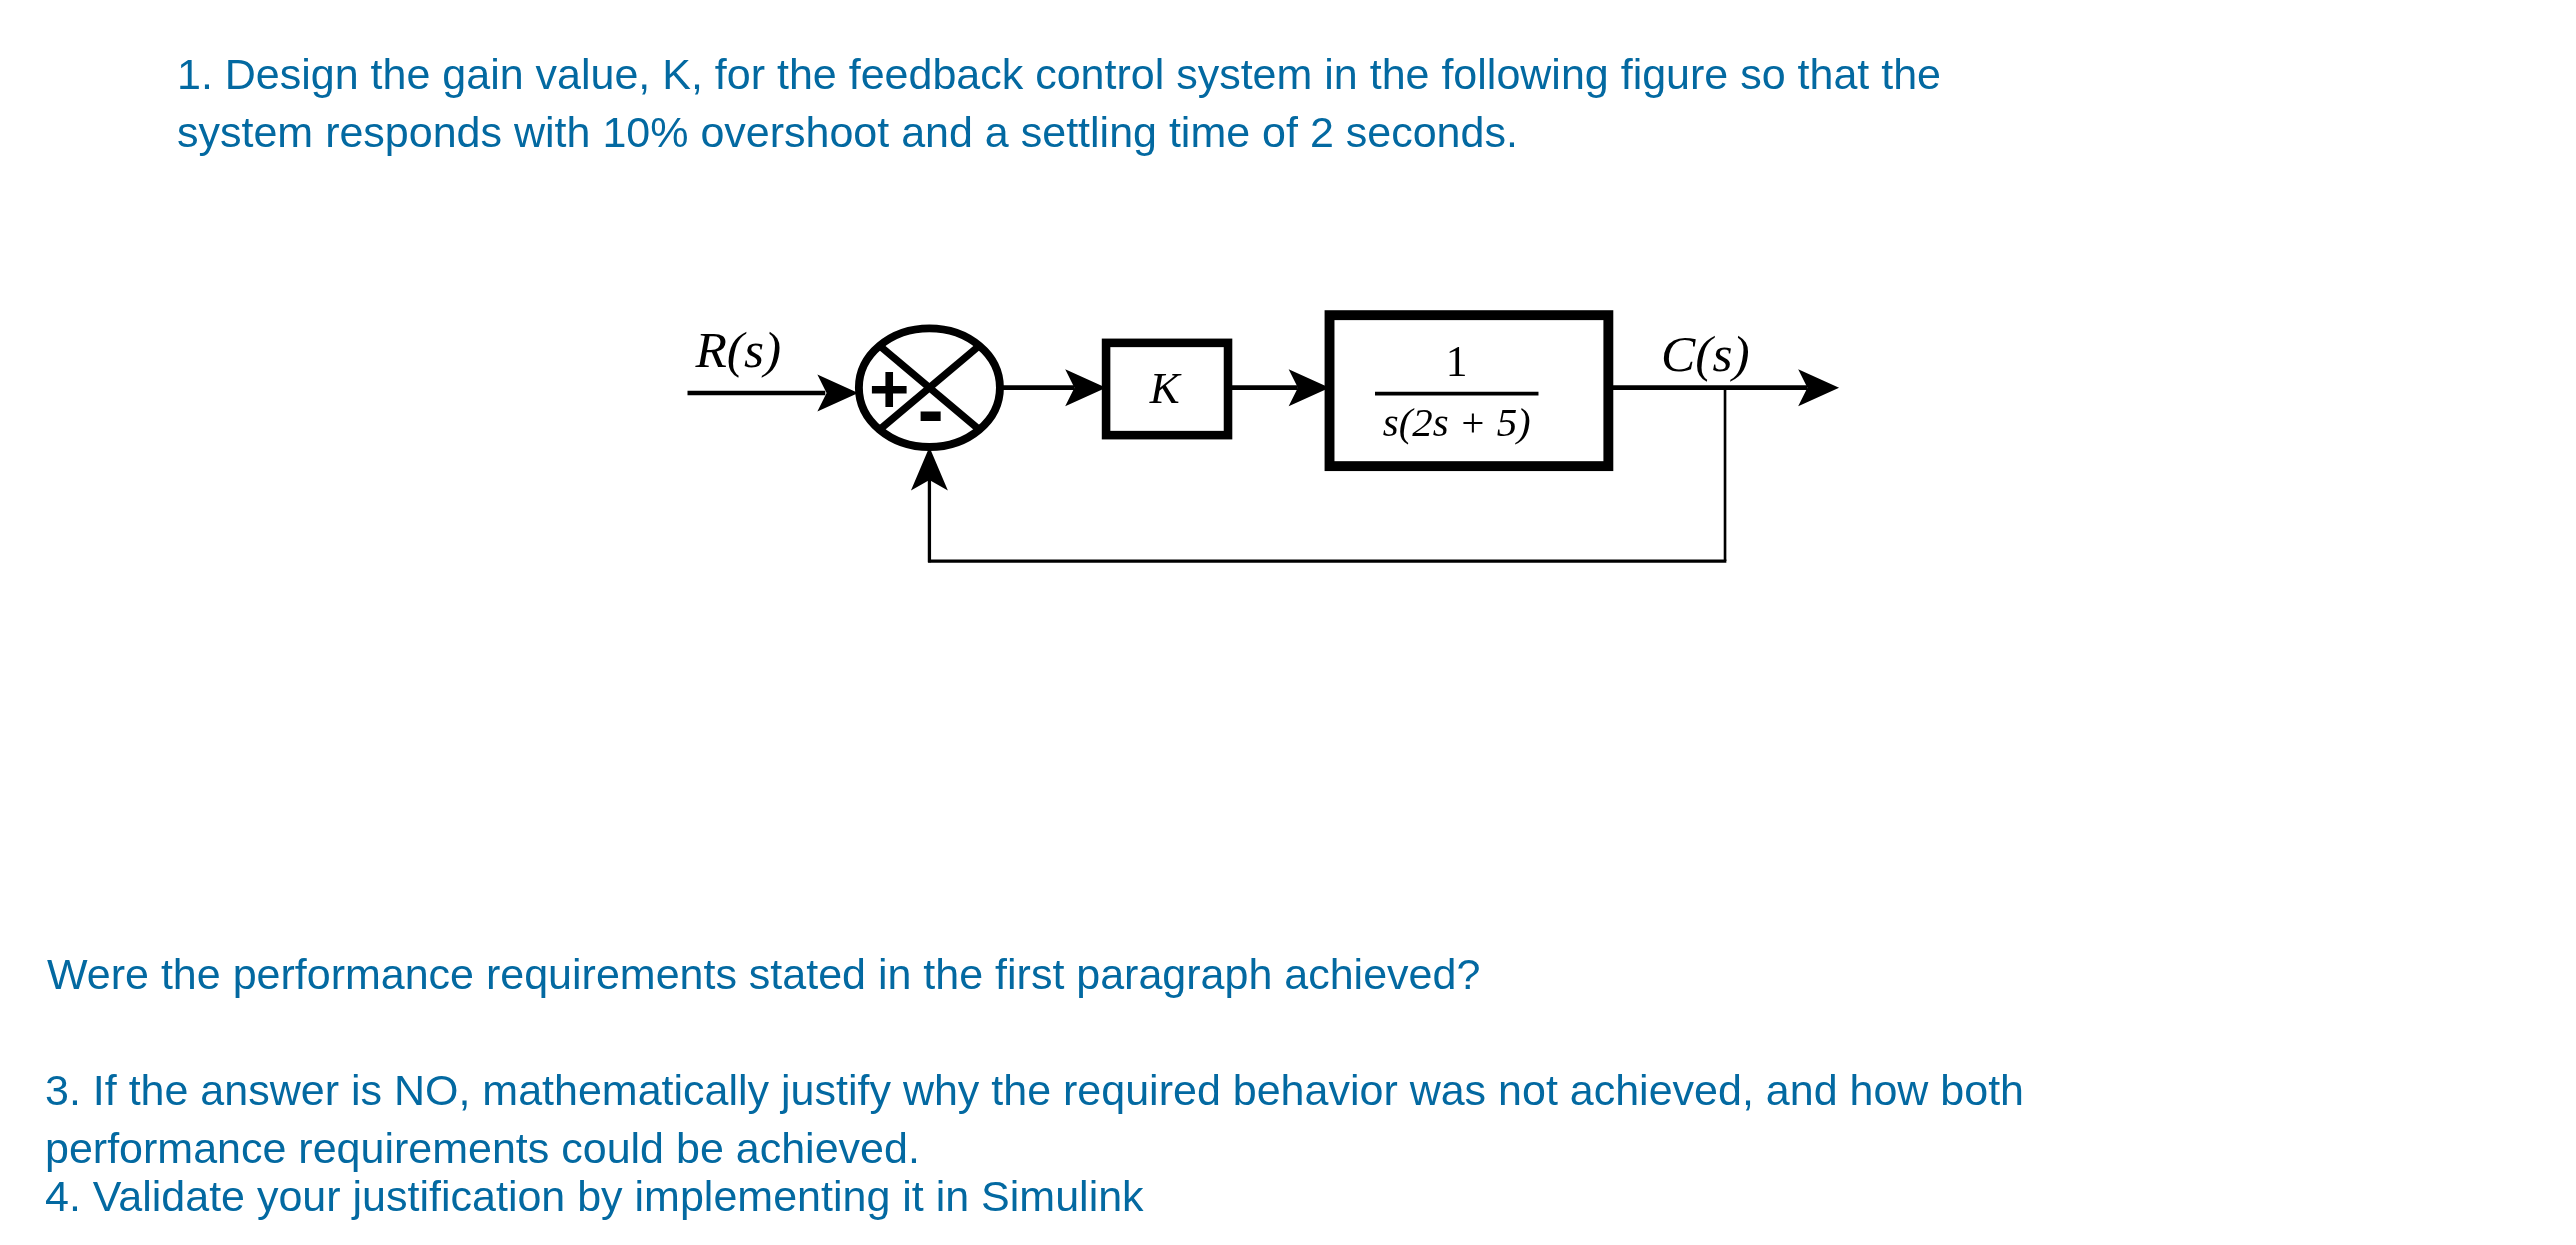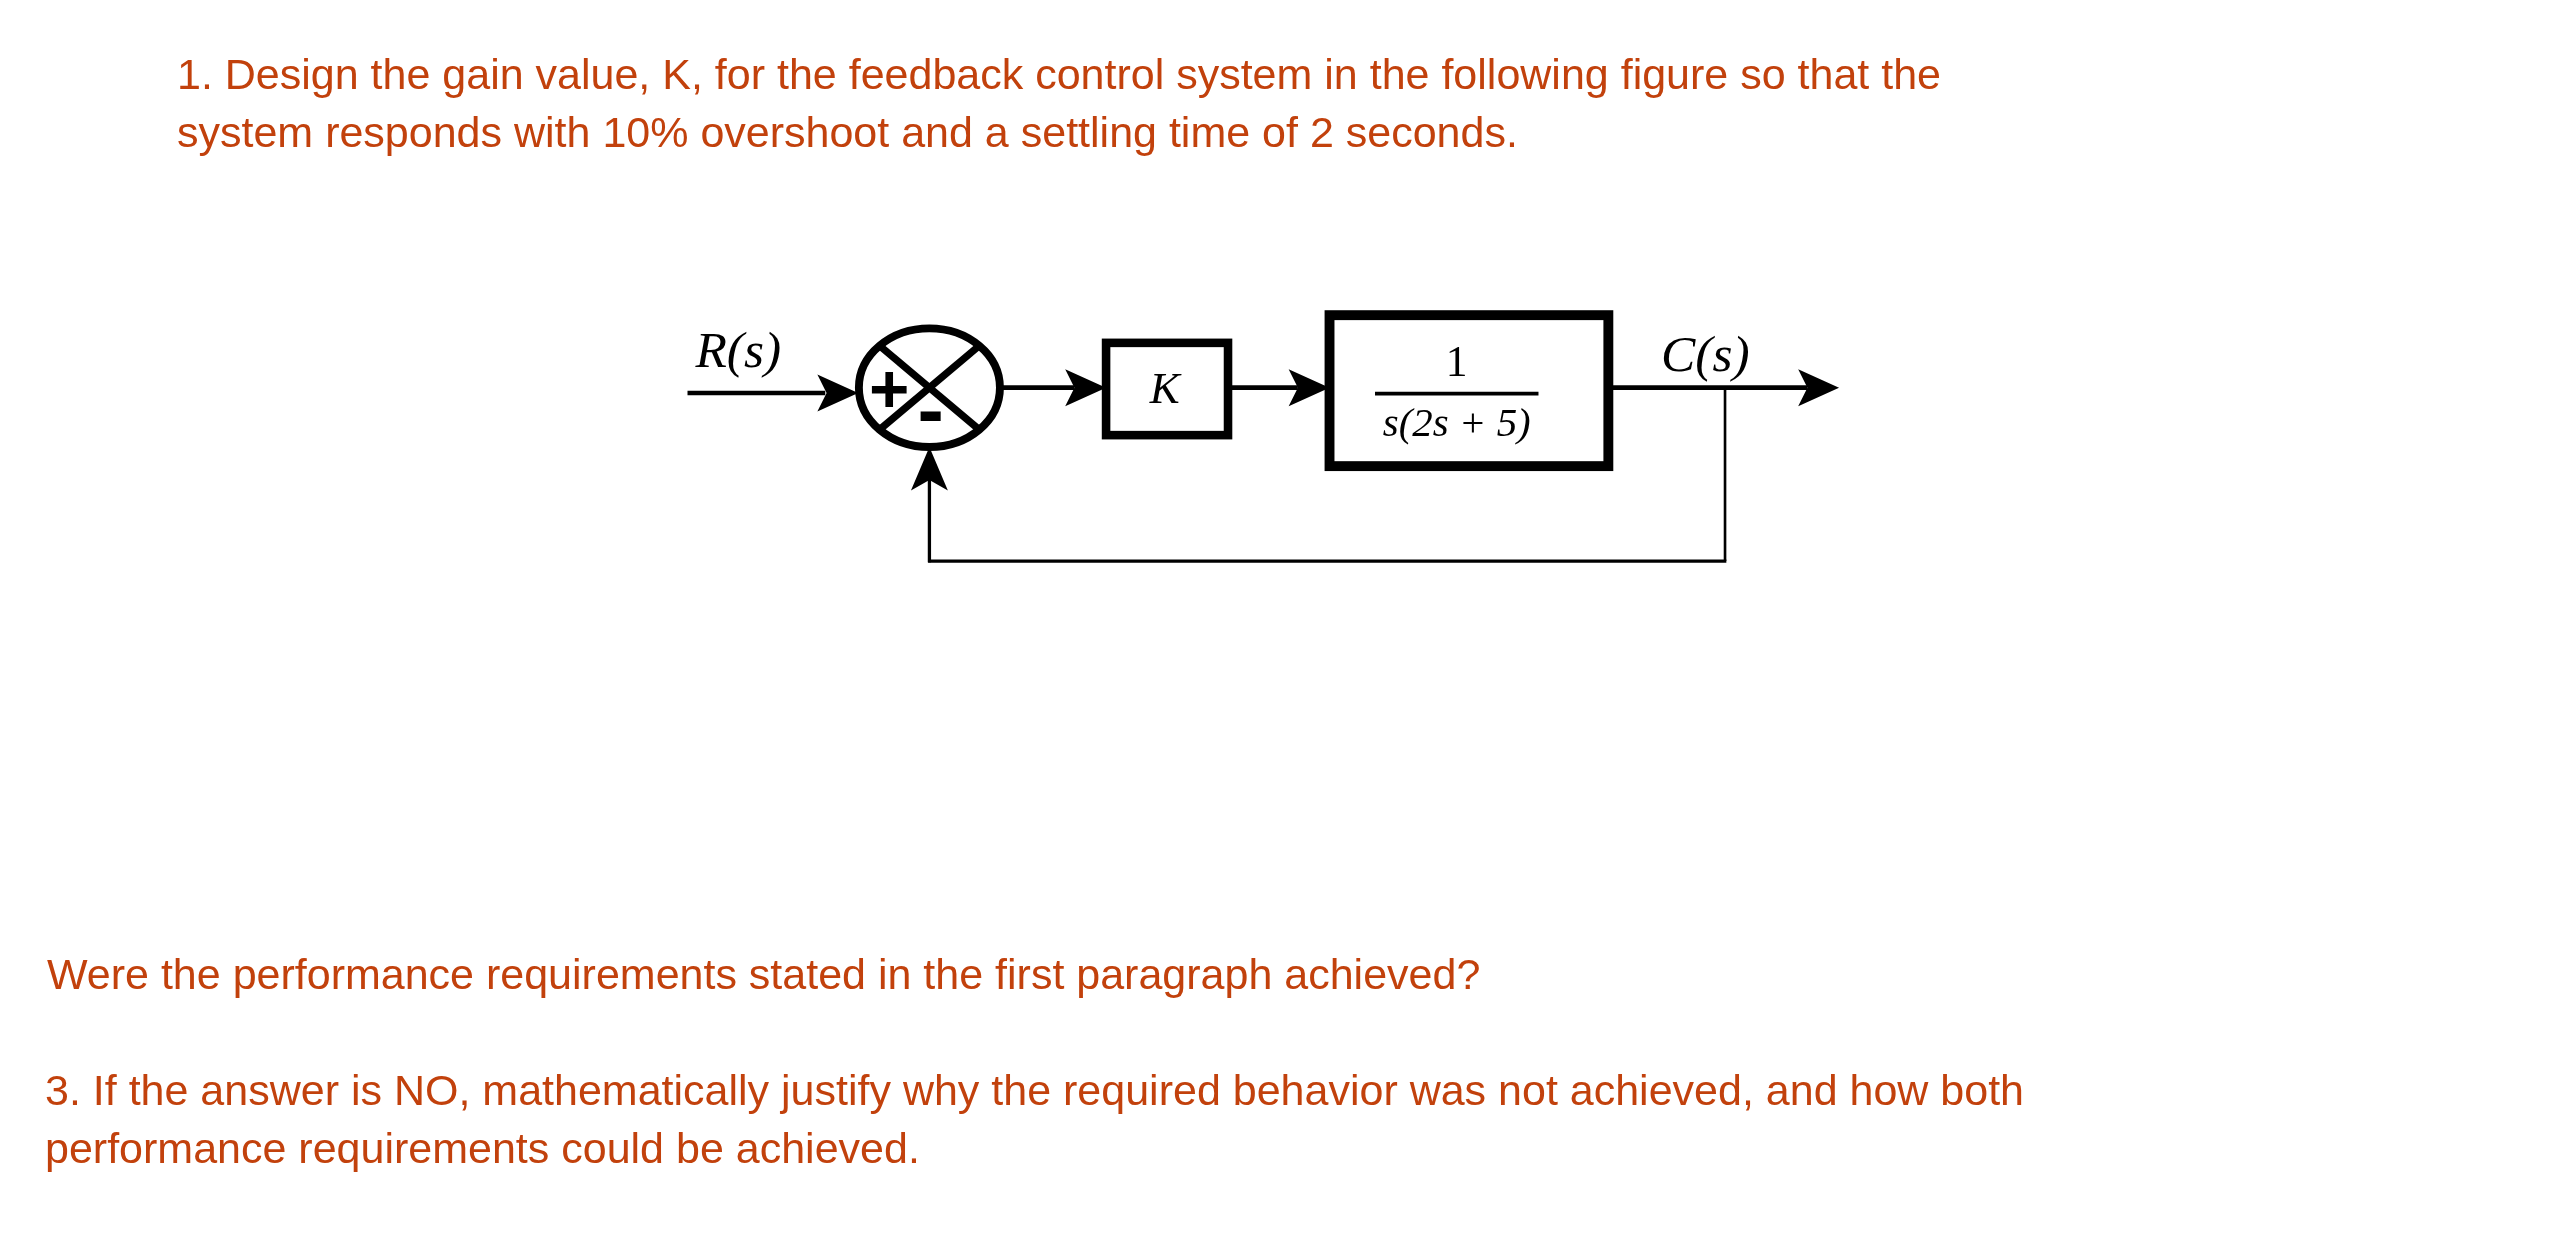--- a/index.html
+++ b/index.html
@@ -10,21 +10,21 @@
     background: #ffffff;
     color: #000000;
     font-family: "Liberation Sans", sans-serif;
     overflow: hidden;
   }
   .para {
     position: absolute;
     font-size: 43px;
     line-height: 58px;
     white-space: pre;
-    color: #c2410c;
+    color: #0369a1;
   }
   .diagram-svg {
     position: absolute;
     left: 0;
     top: 0;
     width: 2576px;
     height: 1246px;
   }
   .stroke { stroke: #000000; fill: none; }
   .fill   { fill: #000000; stroke: none; }
@@ -52,20 +52,21 @@
 
   <div class="para" style="left:177px; top:45px;">1. Design the gain value, K, for the feedback control system in the following figure so that the
 system responds with 10% overshoot and a settling time of 2 seconds.</div>
 
 
   <div class="para" style="left:47px; top:945px;">Were the performance requirements stated in the first paragraph achieved?</div>
 
   <div class="para" style="left:45px; top:1061px;">3. If the answer is NO, mathematically justify why the required behavior was not achieved, and how both
 performance requirements could be achieved.</div>
 
+  <div class="para" style="left:45px; top:1167px;">4. Validate your justification by implementing it in Simulink</div>
 
   <svg class="diagram-svg" viewBox="0 0 3908 1890">
 
     <text x="1055" y="557" font-size="78" class="serif-label">R(s)</text>
 
     <line x1="1043" y1="596" x2="1252" y2="596" stroke-width="7" class="stroke"></line>
     <polygon points="1302,596 1240,568 1254,596 1240,624" class="fill"></polygon>
 
     <ellipse cx="1410" cy="588" rx="107" ry="90" stroke-width="12" class="stroke"></ellipse>
     <line x1="1334" y1="524" x2="1486" y2="652" stroke-width="11" class="stroke"></line>

